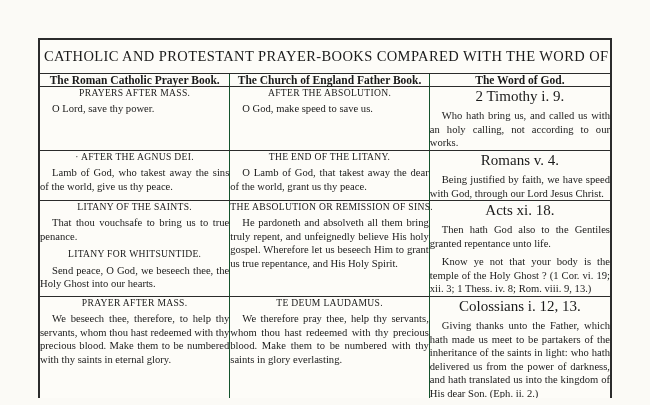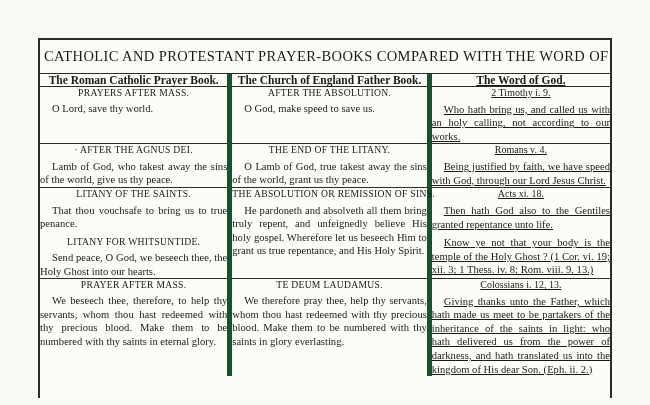--- a/index.html
+++ b/index.html
@@ -47,26 +47,25 @@
     text-transform: uppercase;
     white-space: nowrap;
   }
   table.grid {
     width: 100%;
     border-collapse: collapse;
     table-layout: fixed;
   }
   table.grid td, table.grid th {
     vertical-align: top;
-    border-right: 5px solid #14532d;
+    border-right: 1px solid #14532d;
     padding: 0;
   }
   table.grid td:last-child, table.grid th:last-child {
     border-right: none;
-    text-decoration: underline;
   }
   .colhead {
     text-align: center;
     font-size: 11.5px;
     font-weight: bold;
     padding: 6px 4px 6px 4px;
     border-bottom: 1.2px solid #2b2b2b;
     white-space: nowrap;
   }
   .cell {
@@ -84,21 +83,21 @@
     font-variant: small-caps;
     text-transform: uppercase;
     font-size: 9.6px;
     letter-spacing: 0.3px;
     margin-bottom: 3px;
     white-space: nowrap;
   }
   .subhead.ref {
     font-variant: normal;
     text-transform: none;
-    font-size: 10px;
+    font-size: 15px;
     letter-spacing: 0;
   }
   .body-text {
     text-indent: 12px;
   }
   .spacer-sm { height: 5px; }
 </style>
 </head>
 <body>
 
@@ -120,40 +119,40 @@
           <th class="colhead">The Roman Catholic Prayer Book.</th>
           <th class="colhead">The Church of England Father Book.</th>
           <th class="colhead">The Word of God.</th>
         </tr>
       </thead>
       <tbody>
 
         <tr class="rowline">
           <td class="cell">
             <div class="subhead">Prayers after Mass.</div>
-            <div class="body-text">O Lord, save thy world.</div>
+            <div class="body-text">O Lord, save thy power.</div>
           </td>
           <td class="cell">
             <div class="subhead">After the Absolution.</div>
             <div class="body-text">O God, make speed to save us.</div>
           </td>
           <td class="cell">
             <div class="subhead ref">2 Timothy i. 9.</div>
             <div class="body-text">Who hath bring us, and called us with an holy calling, not according to our works.</div>
           </td>
         </tr>
 
         <tr class="rowline">
           <td class="cell">
             <div class="subhead">· After the Agnus Dei.</div>
             <div class="body-text">Lamb of God, who takest away the sins of the world, give us thy peace.</div>
           </td>
           <td class="cell">
             <div class="subhead">The End of the Litany.</div>
-            <div class="body-text">O Lamb of God, true takest away the sins of the world, grant us thy peace.</div>
+            <div class="body-text">O Lamb of God, that takest away the dear of the world, grant us thy peace.</div>
           </td>
           <td class="cell">
             <div class="subhead ref">Romans v. 4.</div>
             <div class="body-text">Being justified by faith, we have speed with God, through our Lord Jesus Christ.</div>
           </td>
         </tr>
 
         <tr class="rowline">
           <td class="cell">
             <div class="subhead">Litany of the Saints.</div>

